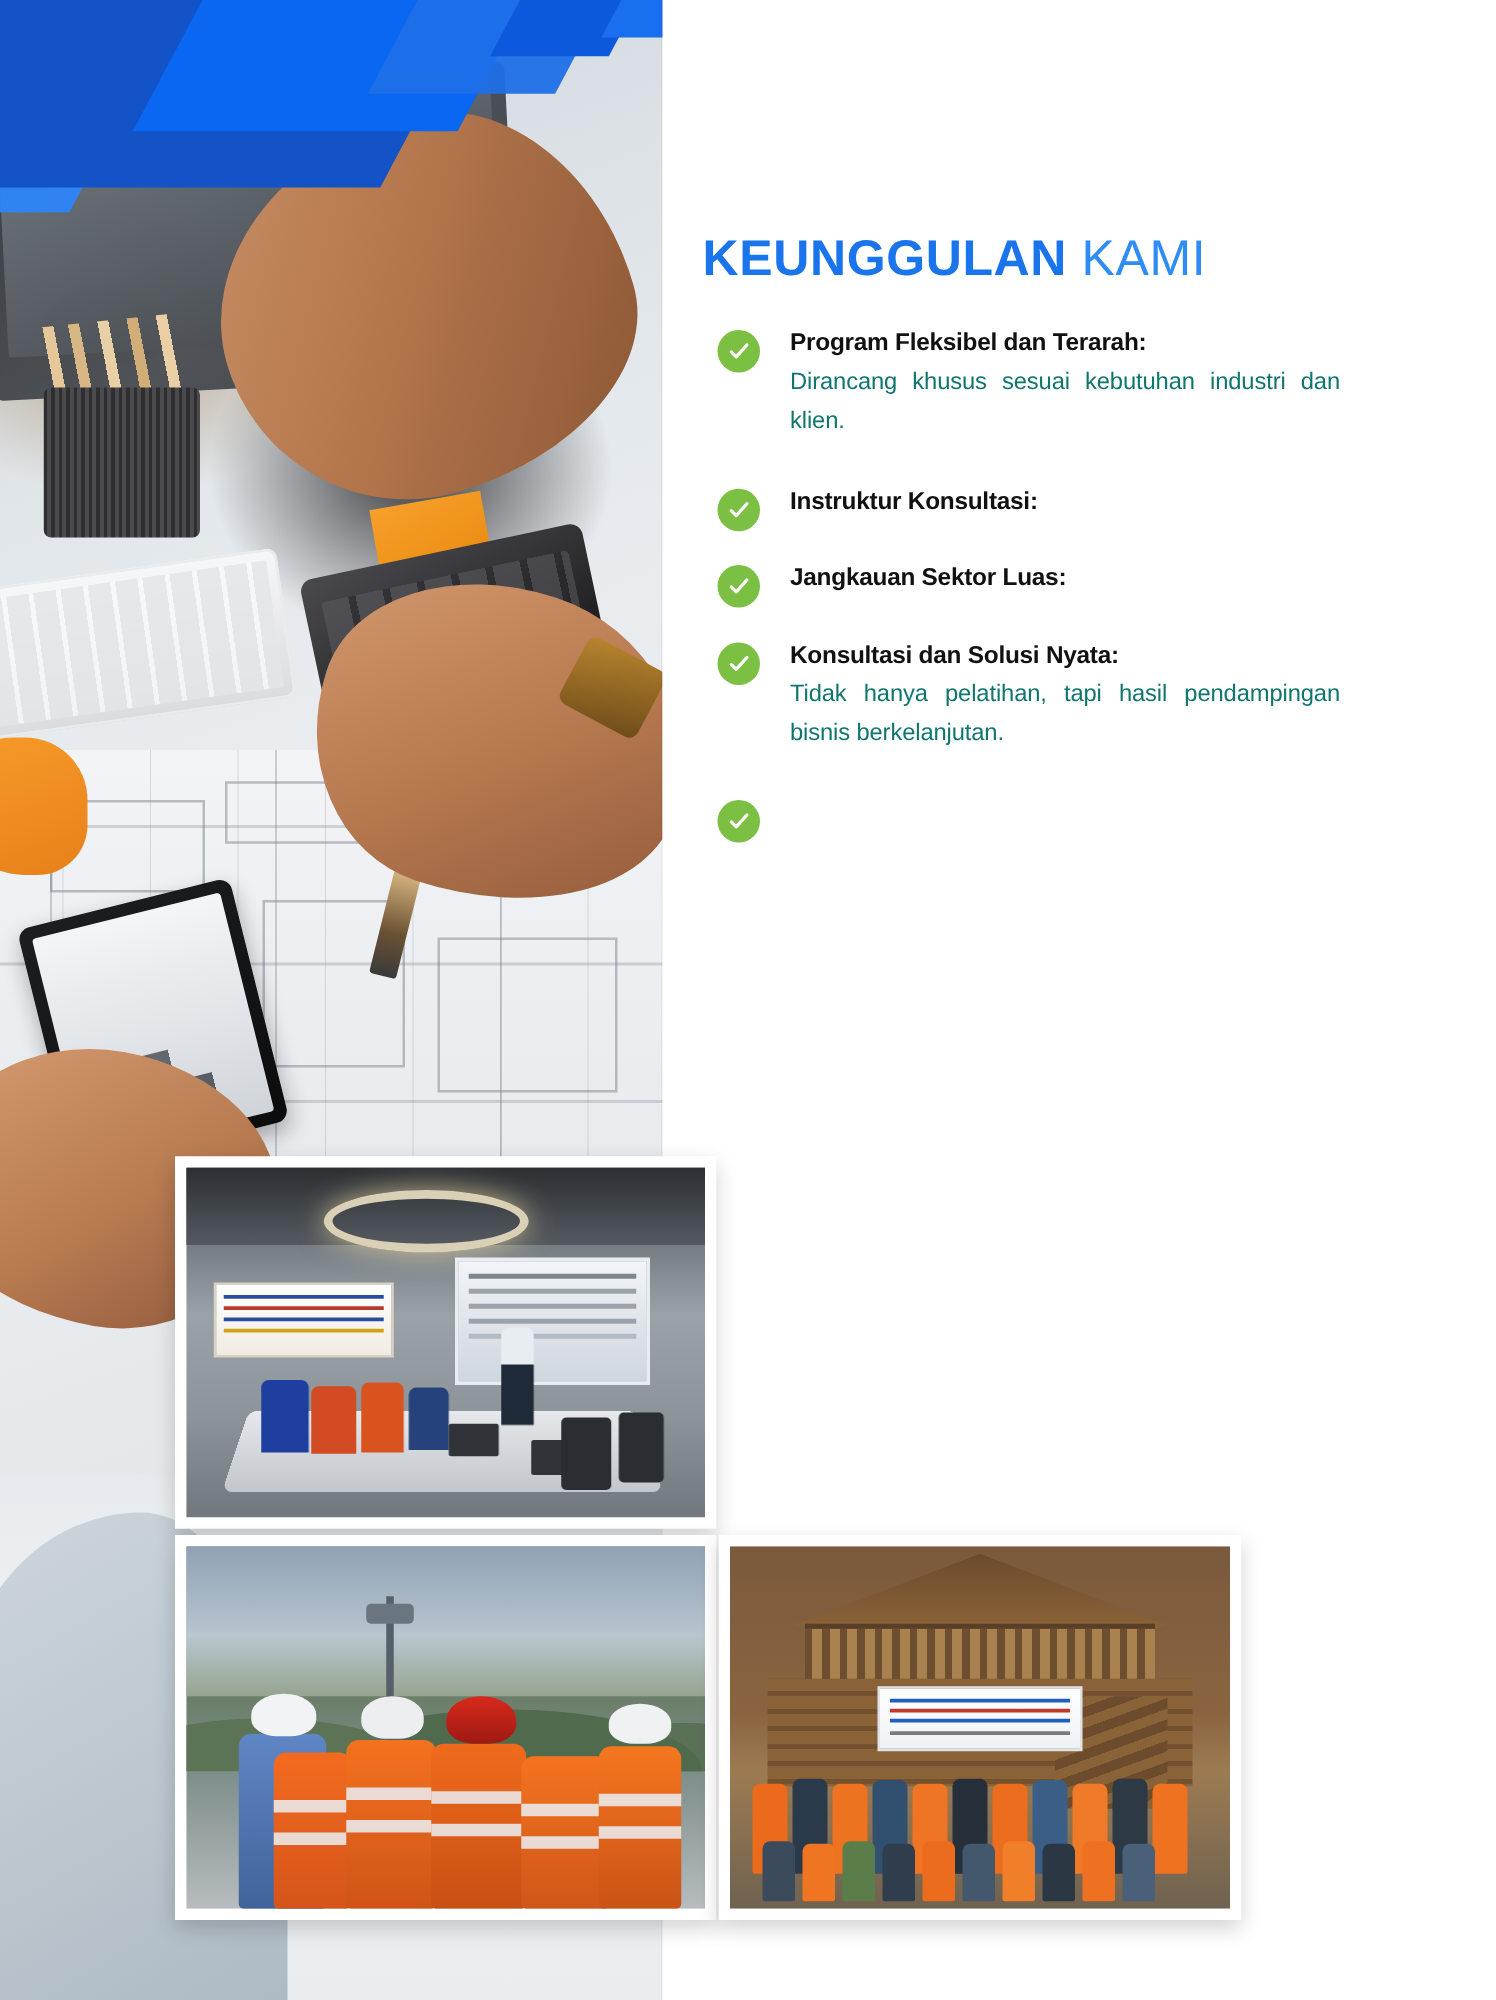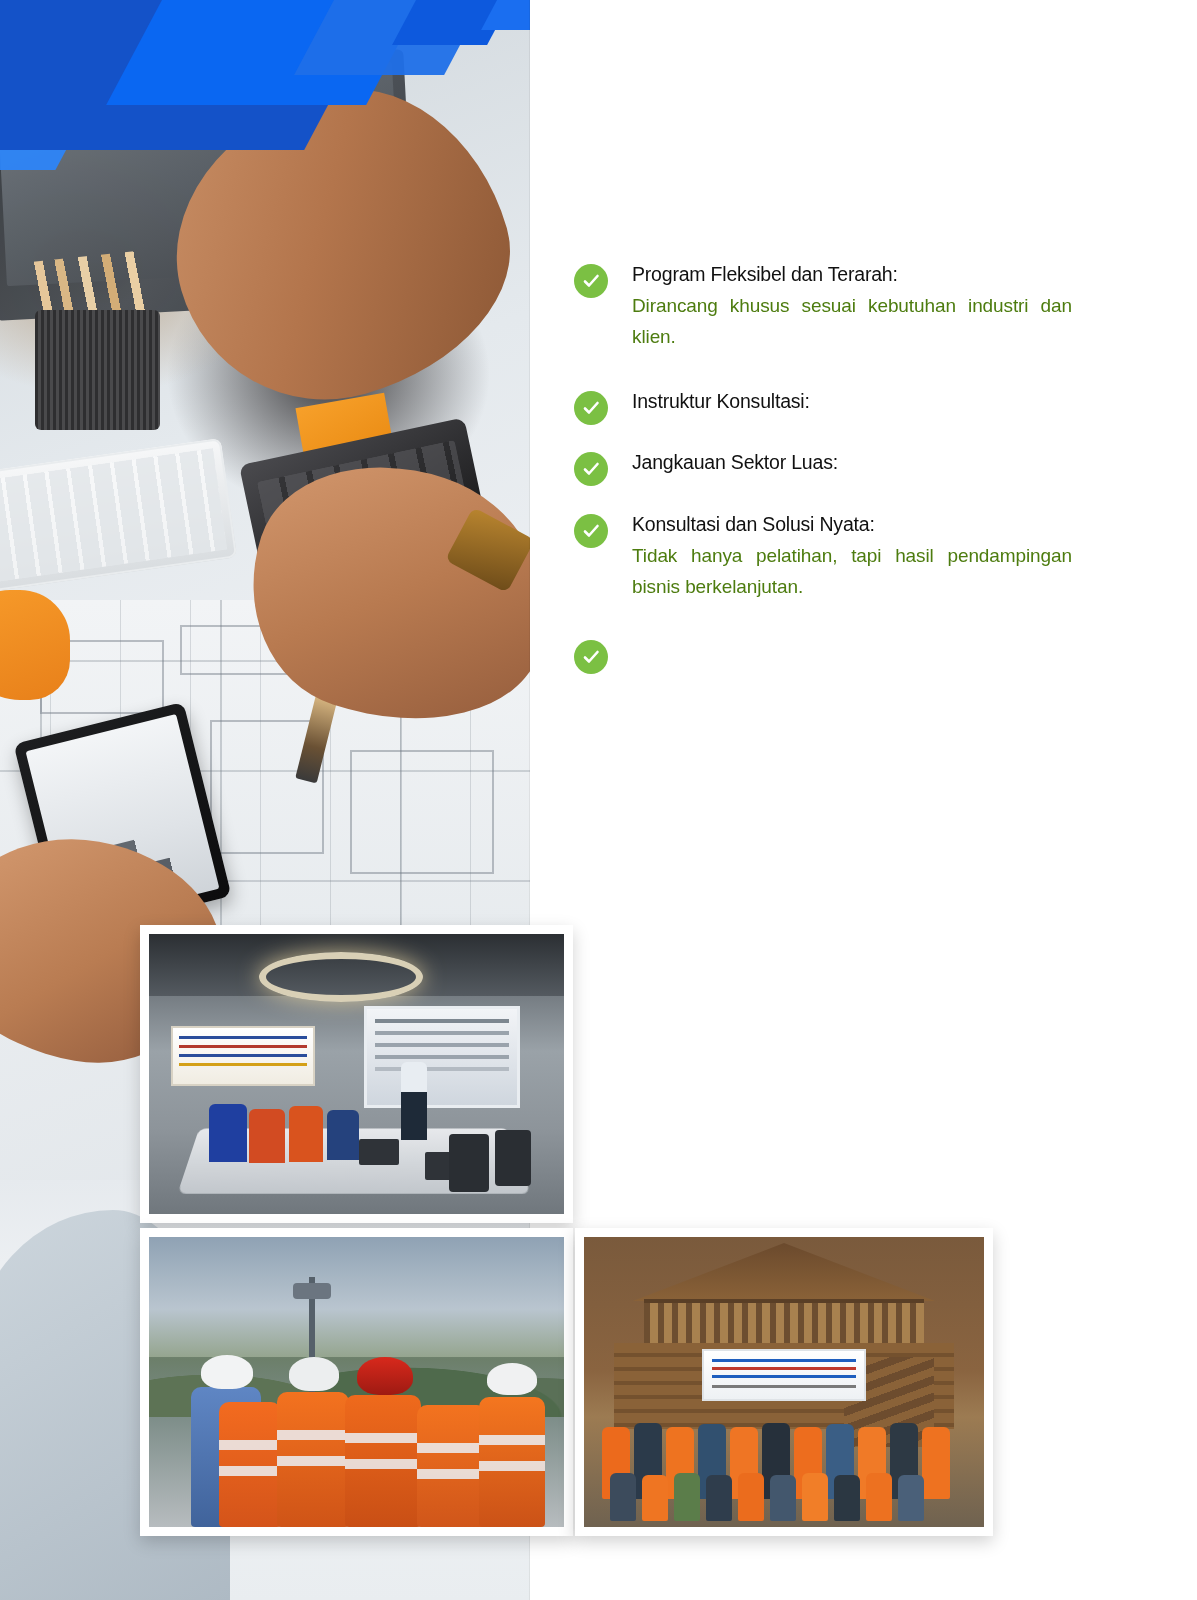--- a/index.html
+++ b/index.html
@@ -269,29 +269,29 @@
   }
   .check{
     position:absolute; left:12px; top:2px;
     width:34px; height:34px; border-radius:50%;
     background:#7bc043;
     display:flex; align-items:center; justify-content:center;
   }
   .check svg{ display:block; }
   .item-title{
     font-size:19.5px;
-    font-weight:normal;
+    font-weight:bold;
     color:#111111;
     letter-spacing:-.2px;
     margin:0 0 4px 0;
     line-height:1.3;
   }
   .item-body{
     font-size:19px;
-    color:#4d7c0f;
+    color:#0f766e;
     line-height:1.62;
     text-align:justify;
     margin:0;
     letter-spacing:-.1px;
   }
 
   
   .card{
     position:absolute;
     background:#ffffff;
@@ -493,20 +493,23 @@
   <div class="shape s3"></div>
   <div class="shape s4"></div>
   <div class="shape s5"></div>
   <div class="shape s6"></div>
 </div>
 
 <div class="divider"></div>
 
 <div class="right-col">
 
+  <div class="heading">
+    <span class="bold">KEUNGGULAN</span><span class="light"> KAMI</span>
+  </div>
 
   <div class="list">
 
     <div class="item">
       <span class="check">
         <svg width="20" height="20" viewBox="0 0 20 20">
             <path d="M4 10.5 L8 14.5 L16.5 5" stroke="#ffffff" stroke-width="2.6" fill="none" stroke-linecap="round" stroke-linejoin="round"></path>
           </svg>
       </span>
       <p class="item-title">Program Fleksibel dan Terarah:</p>

